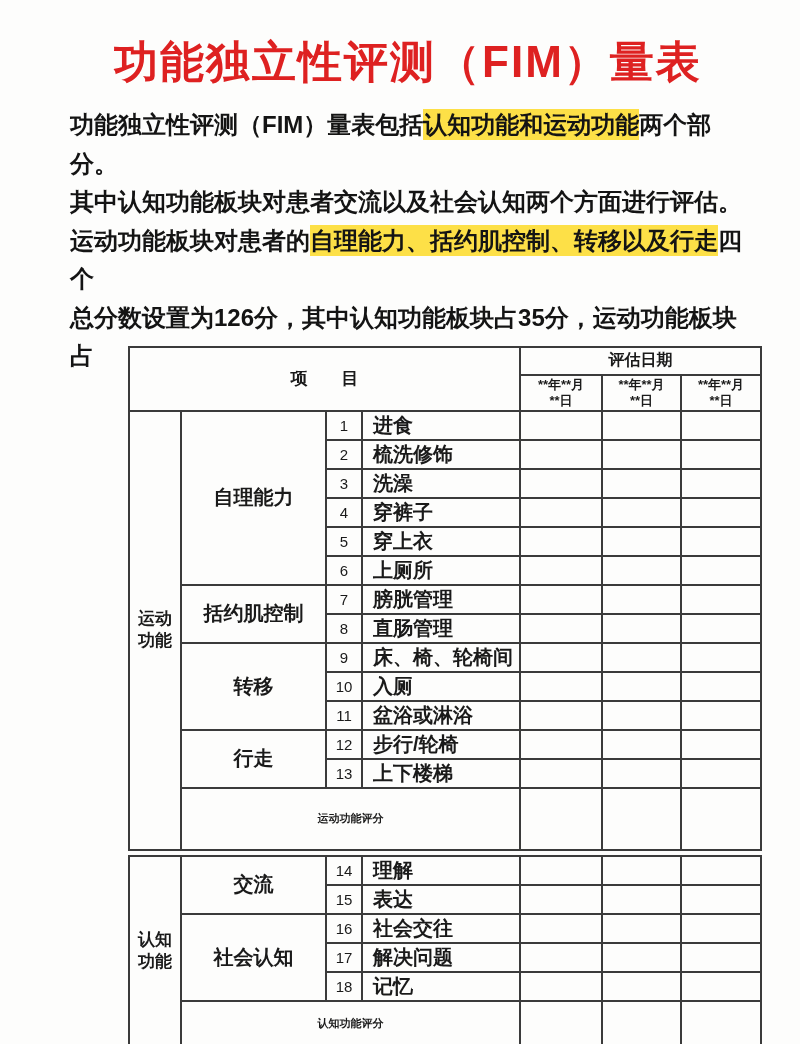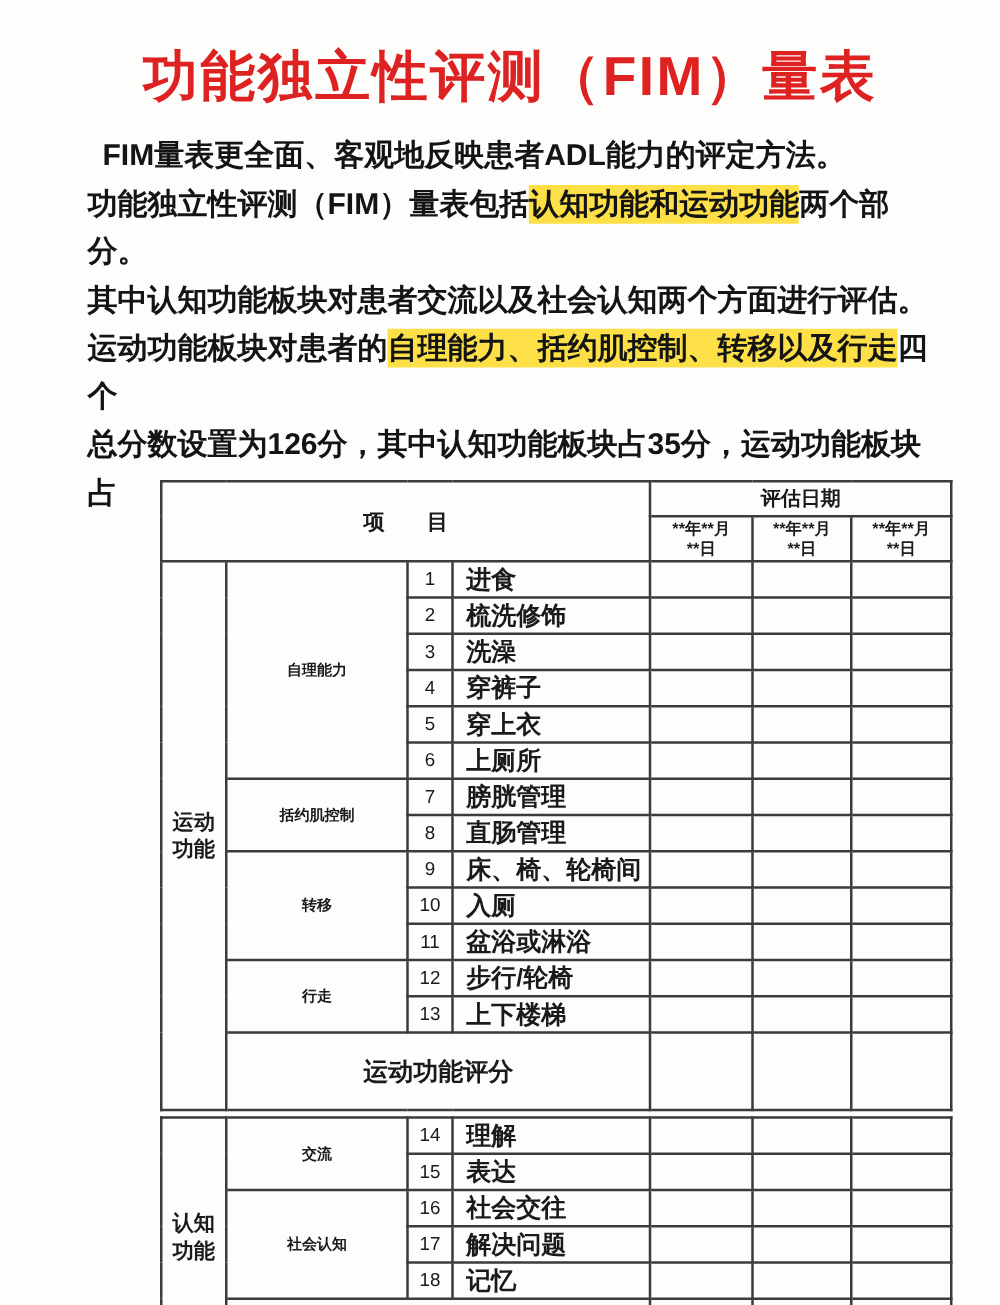--- a/index.html
+++ b/index.html
@@ -60,35 +60,34 @@
 
   tr.h1 td { height:26px; }
   .c-itemhead { font-size:17px; font-weight:bold; text-align:center; }
   .c-dategroup { font-size:16px; font-weight:bold; text-align:center; }
   tr.h2 td { height:34px; }
   .c-date { font-size:13px; font-weight:bold; text-align:center; line-height:16px; }
   .c-date span { display:block; }
 
   tr.r-item td { height:19px; }
   .c-group { font-size:17px; font-weight:bold; text-align:center; line-height:22px; }
-  .c-sub   { font-size:12px; font-weight:bold; text-align:center; }
+  .c-sub   { font-size:20px; font-weight:bold; text-align:center; }
   .c-no    { font-size:15px; font-weight:normal; text-align:center; }
   .c-item  { font-size:20px; font-weight:bold; text-align:left; padding-left:10px; }
-  .c-score { font-size:20px; font-weight:bold; text-align:center; }
+  .c-score { font-size:11px; font-weight:bold; text-align:center; }
 
   tr.r-score-motor td { height:60px; }
   tr.r-score-cog td { height:44px; }
 </style>
 </head>
 <body>
 
 <h1 class="page-title">功能独立性评测（FIM）量表</h1>
 
 <div class="intro">
-  <p class="indent"><span>FIM量表更全面、客观地反映患者ADL能力的评定方法。</span><mark class="hl"></mark><span></span></p>
   <p><span>功能独立性评测（FIM）量表包括</span><mark class="hl">认知功能和运动功能</mark><span>两个部分。</span></p>
   <p><span>其中认知功能板块对患者交流以及社会认知两个方面进行评估。</span><mark class="hl"></mark><span></span></p>
   <p><span>运动功能板块对患者的</span><mark class="hl">自理能力、括约肌控制、转移以及行走</mark><span>四个</span></p>
   <p><span>总分数设置为126分，其中认知功能板块占35分，运动功能板块占</span><mark class="hl"></mark><span></span></p>
 </div>
 
 <div class="tables">
 
   <table>
     <colgroup>

